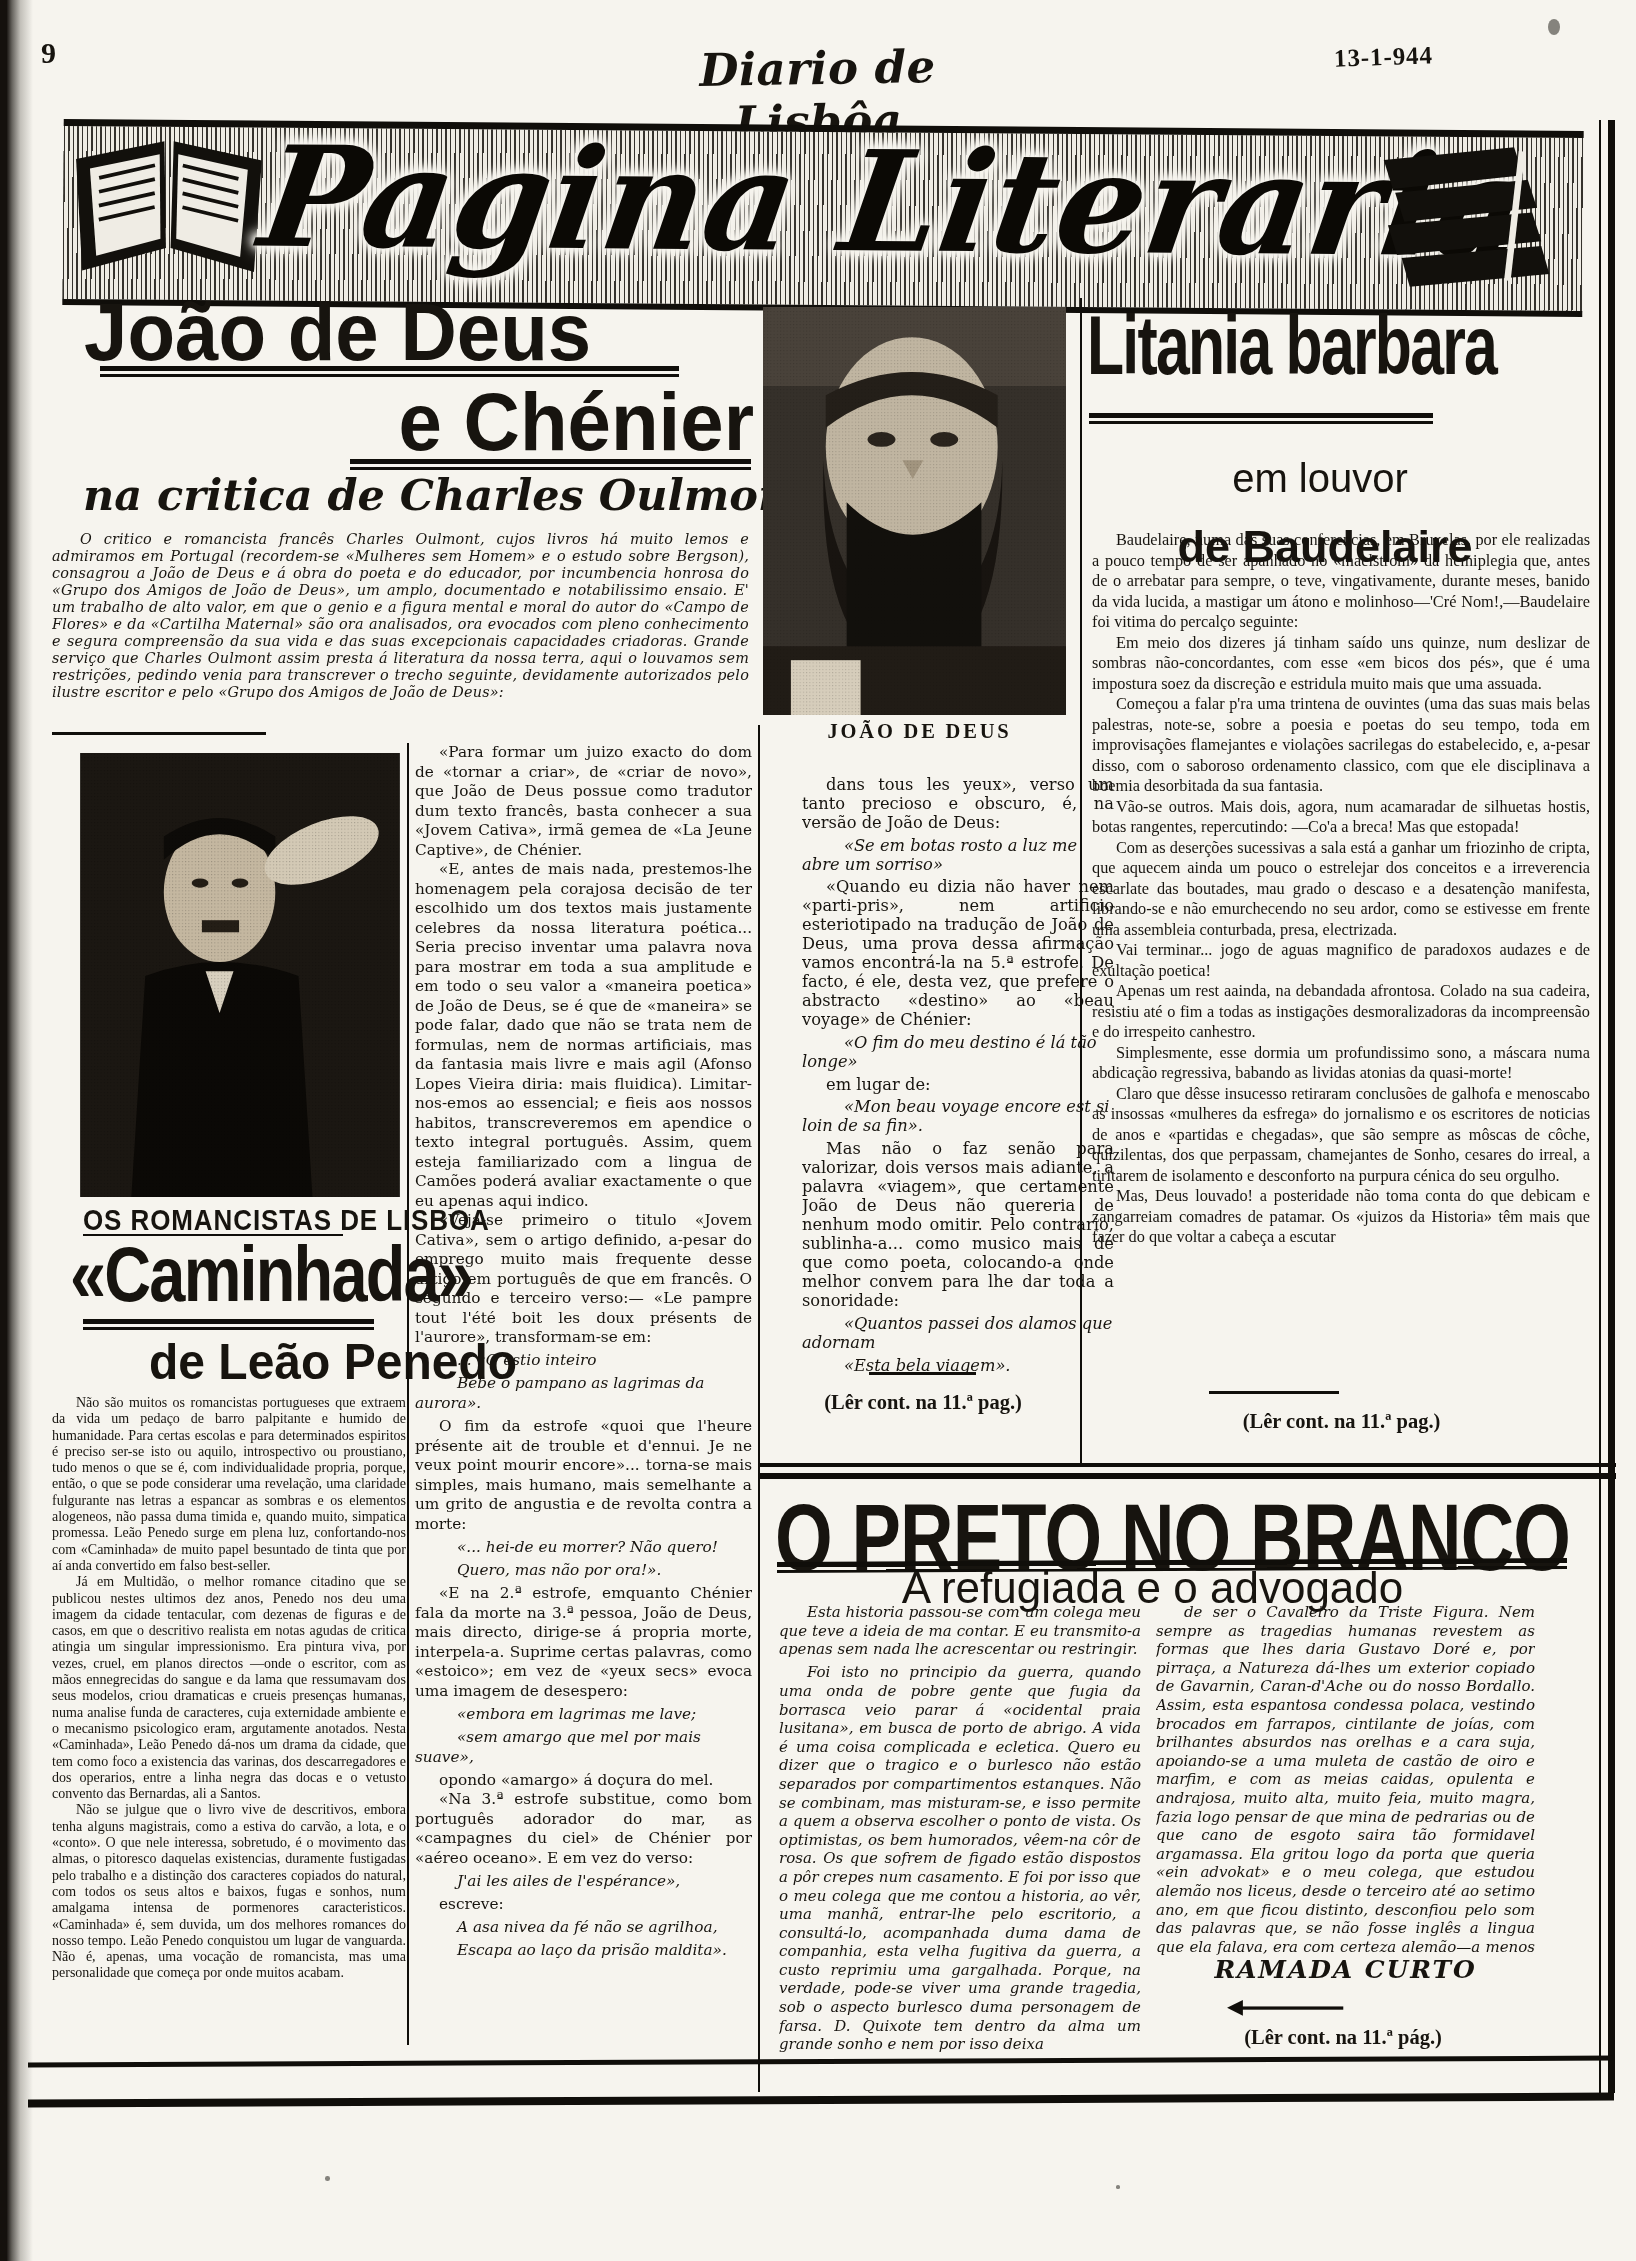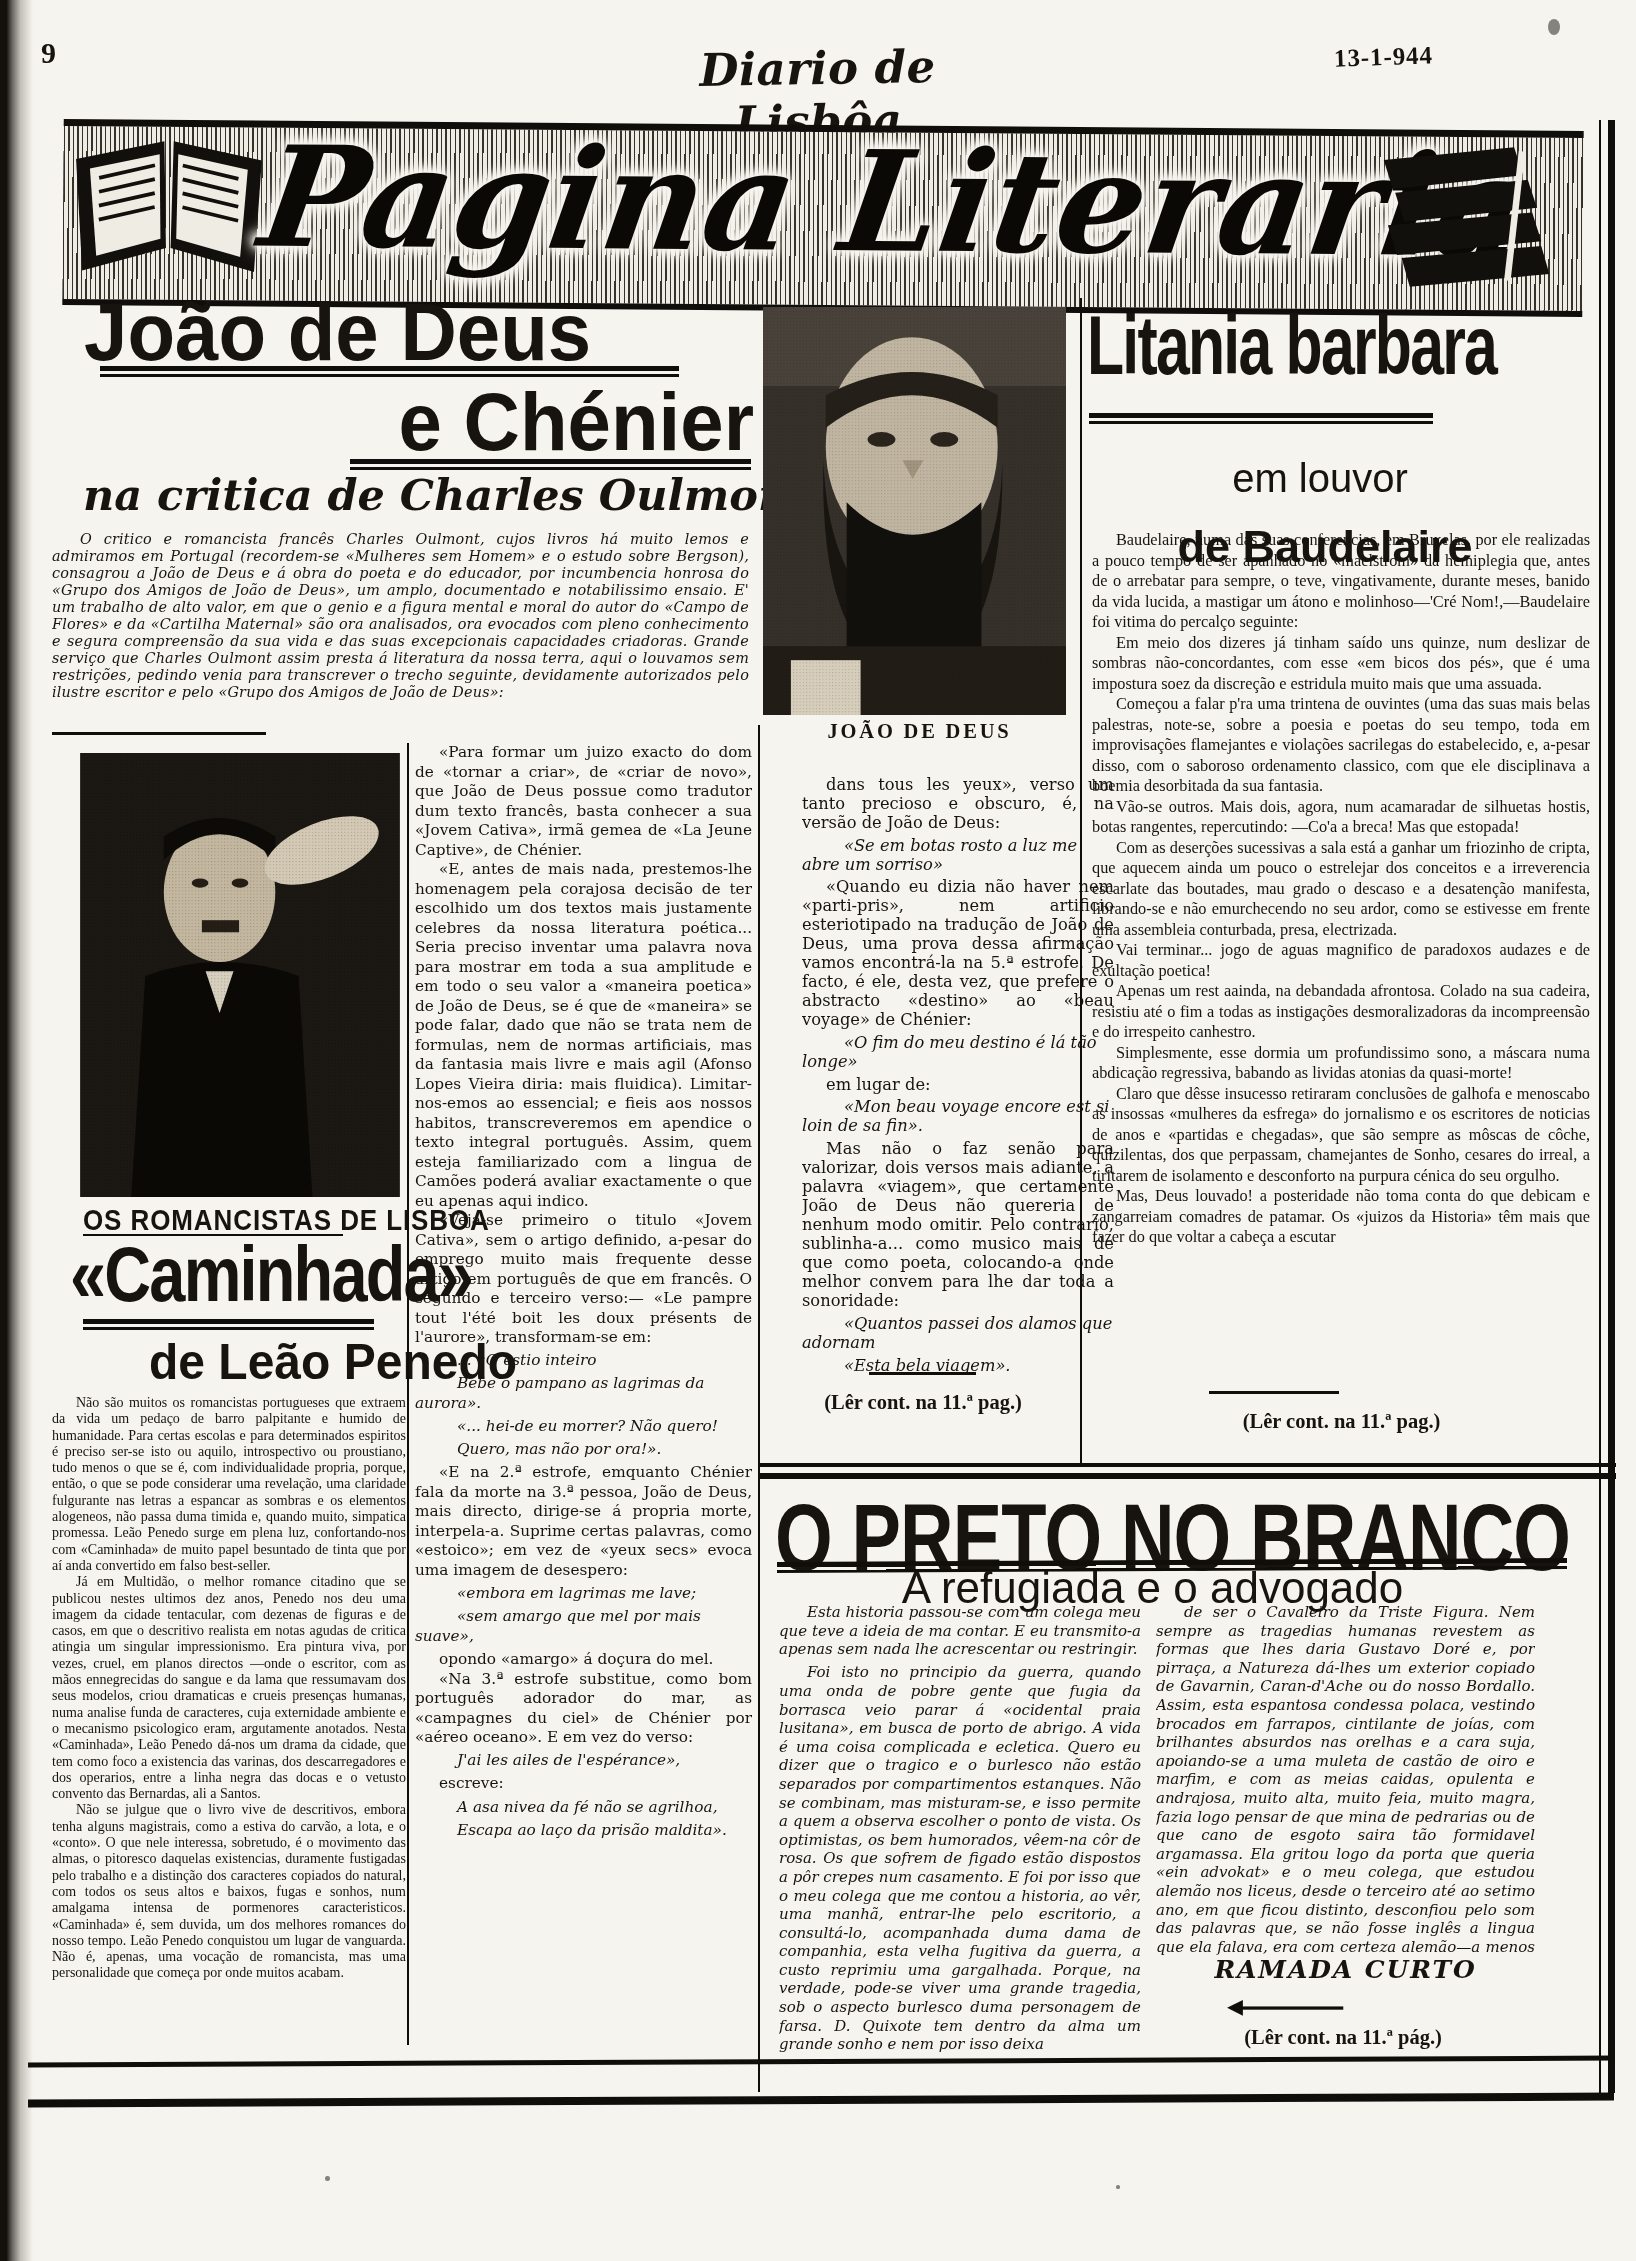--- a/index.html
+++ b/index.html
@@ -134,20 +134,21 @@
     </svg>
   </div>
   <div class="abs caption">JOÃO DE DEUS</div>
 
   <div class="abs col2 jtxt">
       <p>«Para formar um juizo exacto do dom de «tornar a criar», de «criar de novo», que João de Deus possue como tradutor dum texto francês, basta conhecer a sua «Jovem Cativa», irmã gemea de «La Jeune Captive», de Chénier.</p>
       <p>«E, antes de mais nada, prestemos-lhe homenagem pela corajosa decisão de ter escolhido um dos textos mais justamente celebres da nossa literatura poética... Seria preciso inventar uma palavra nova para mostrar em toda a sua amplitude e em todo o seu valor a «maneira poetica» de João de Deus, se é que de «maneira» se pode falar, dado que não se trata nem de formulas, nem de normas artificiais, mas da fantasia mais livre e mais agil (Afonso Lopes Vieira diria: mais fluidica). Limitar-nos-emos ao essencial; e fieis aos nossos habitos, transcreveremos em apendice o texto integral português. Assim, quem esteja familiarizado com a lingua de Camões poderá avaliar exactamente o que eu apenas aqui indico.</p>
       <p>«Veja-se primeiro o titulo «Jovem Cativa», sem o artigo definido, a-pesar do emprego muito mais frequente desse artigo em português de que em francês. O segundo e terceiro verso:— «Le pampre tout l'été boit les doux présents de l'aurore», transformam-se em:</p>
       <p class="verse">... «O estio inteiro</p>
       <p class="verse">Bebe o pampano as lagrimas da aurora».</p>
+      <p>O fim da estrofe «quoi que l'heure présente ait de trouble et d'ennui. Je ne veux point mourir encore»... torna-se mais simples, mais humano, mais semelhante a um grito de angustia e de revolta contra a morte:</p>
       <p class="verse">«... hei-de eu morrer? Não quero!</p>
       <p class="verse">Quero, mas não por ora!».</p>
       <p>«E na 2.ª estrofe, emquanto Chénier fala da morte na 3.ª pessoa, João de Deus, mais directo, dirige-se á propria morte, interpela-a. Suprime certas palavras, como «estoico»; em vez de «yeux secs» evoca uma imagem de desespero:</p>
       <p class="verse">«embora em lagrimas me lave;</p>
       <p class="verse">«sem amargo que mel por mais suave»,</p>
       <p>opondo «amargo» á doçura do mel.</p>
       <p>«Na 3.ª estrofe substitue, como bom português adorador do mar, as «campagnes du ciel» de Chénier por «aéreo oceano». E em vez do verso:</p>
       <p class="verse">J'ai les ailes de l'espérance»,</p>
       <p>escreve:</p>
       <p class="verse">A asa nivea da fé não se agrilhoa,</p>

